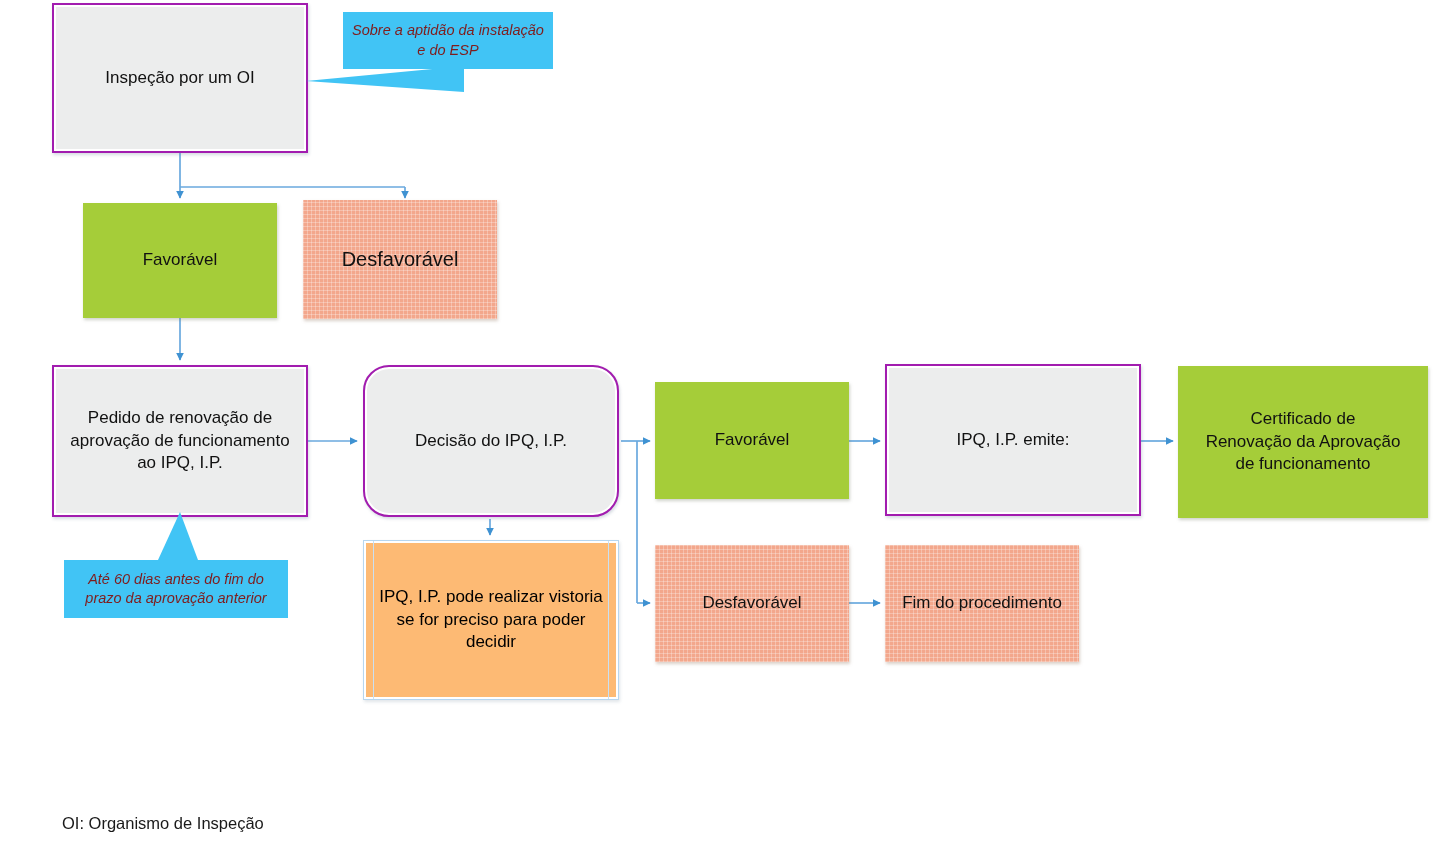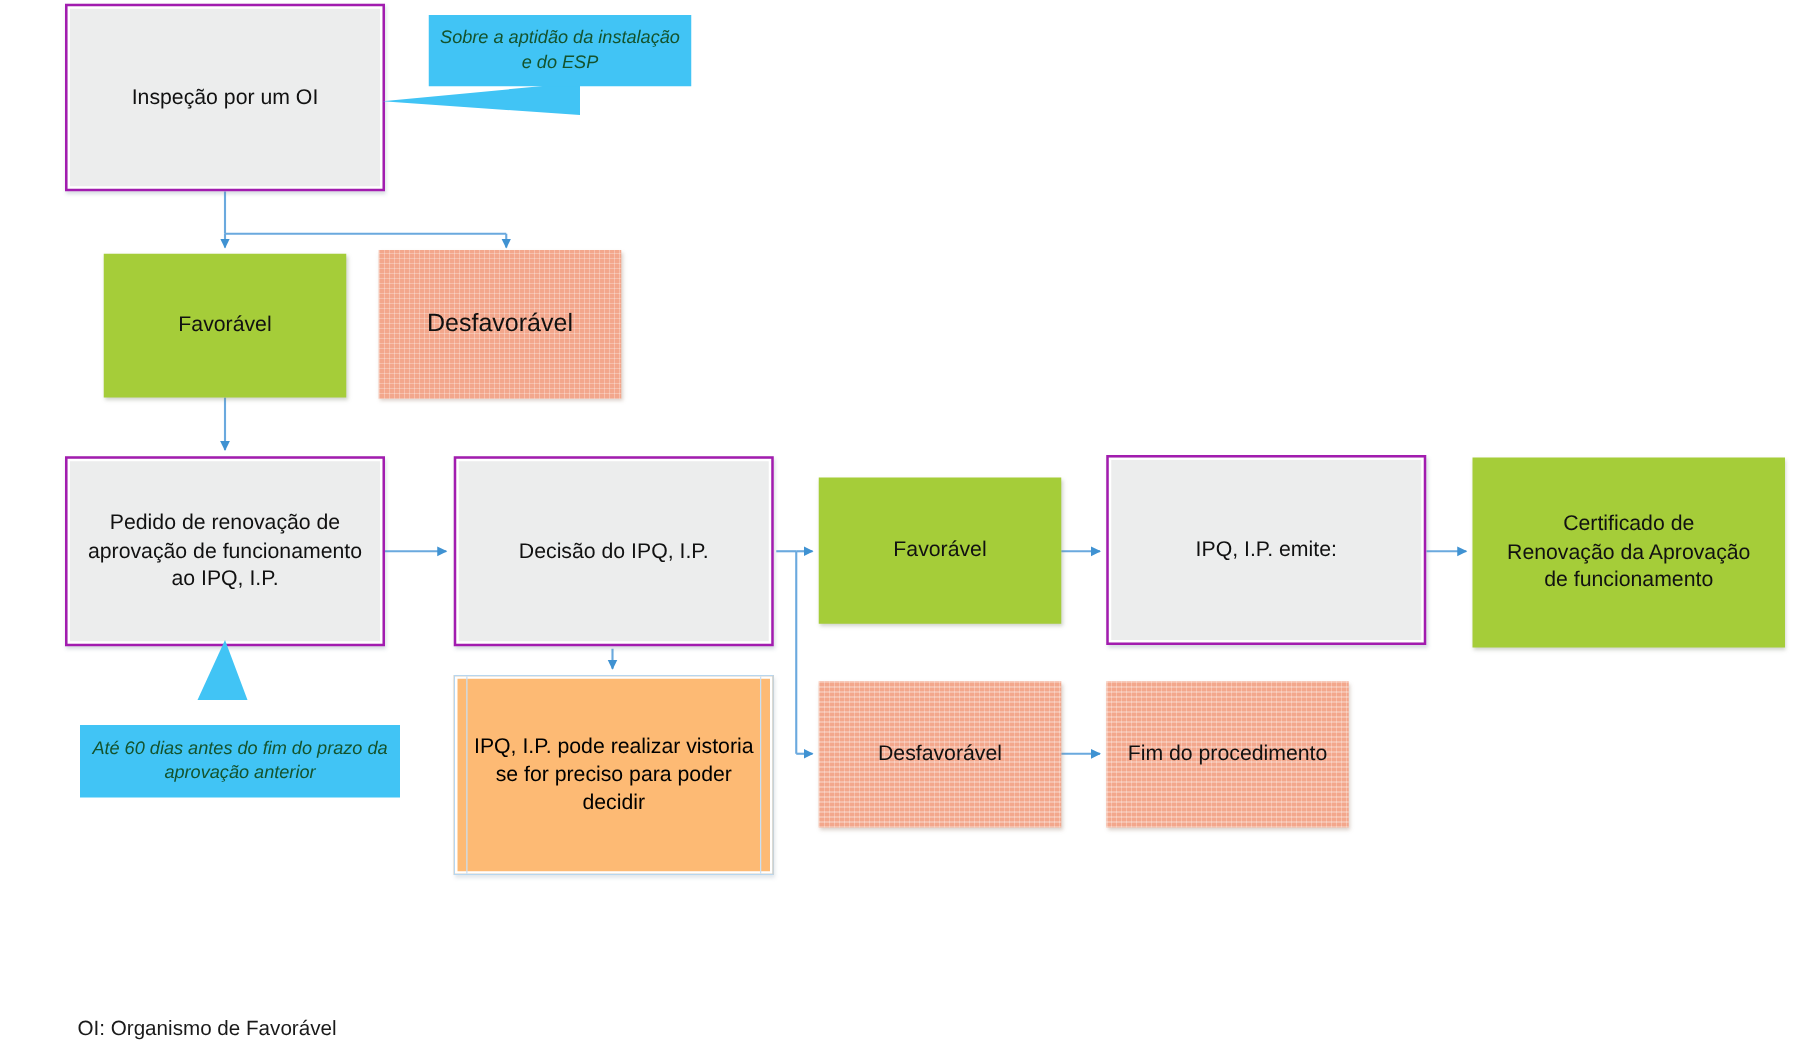--- a/index.html
+++ b/index.html
@@ -80,21 +80,21 @@
     position: absolute;
     box-sizing: border-box;
     background: #41c4f5;
     display: flex;
     align-items: center;
     justify-content: center;
     text-align: center;
     font-style: italic;
     font-size: 14.5px;
     line-height: 1.34;
-    color: #14532d;
+    color: #7f1d1d;
     z-index: 4;
   }
   .callout span { display: block; padding: 0 6px; }
 
   .tail { position: absolute; z-index: 4; }
 
   .legend {
     position: absolute;
     font-size: 16.5px;
     line-height: 1.55;
@@ -169,25 +169,25 @@
     <span>Desfavorável</span>
   </div>
 
   <div class="node grey" style="left:52px; top:365px; width:256px; height:152px;justify-content:flex-end;">
     <span>Pedido de renovação de aprovação de funcionamento ao IPQ, I.P.</span>
   </div>
 
   <svg class="tail" style="left:148px; top:512px; width:70px; height:56px;" viewBox="0 0 70 56" xmlns="http://www.w3.org/2000/svg">
     <path d="M32,0 L50,48 L10,48 Z" fill="#41c4f5"></path>
   </svg>
-  <div class="callout" style="left:64px; top:580px; width:256px; height:58px;">
+  <div class="callout" style="left:64px; top:560px; width:224px; height:58px;">
     <span>Até 60 dias antes do fim do prazo da aprovação anterior</span>
   </div>
 
-  <div class="node grey" style="left:363px; top:365px; width:256px; height:152px;">
+  <div class="node grey" style="left:363px; top:365px; width:256px; height:152px;border-radius:26px;">
     <span>Decisão do IPQ, I.P.</span>
   </div>
 
   <div class="node predef" style="left:363px; top:540px; width:256px; height:160px;">
     <span>IPQ, I.P. pode realizar vistoria se for preciso para poder decidir</span>
   </div>
 
   <div class="node green" style="left:655px; top:382px; width:194px; height:117px;">
     <span>Favorável</span>
   </div>
@@ -205,17 +205,17 @@
   </div>
 
   <div class="node green" style="left:1178px; top:366px; width:250px; height:152px;">
     <span>
       <span>Certificado de </span>
         <span class="bold">Renovação da Aprovação de funcionamento</span>
     </span>
   </div>
 
   <div class="legend" style="left:62px; top:760px;">
-    <div>OI: Organismo de Favorável</div>
+    <div>OI: Organismo de Inspeção</div>
     
   </div>
 
 </div>
 
 </body></html>

